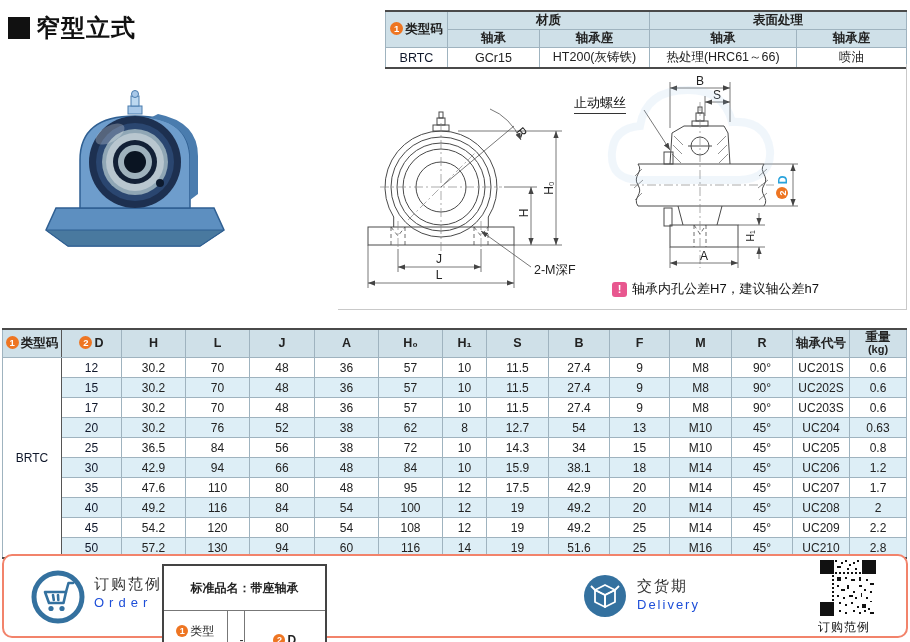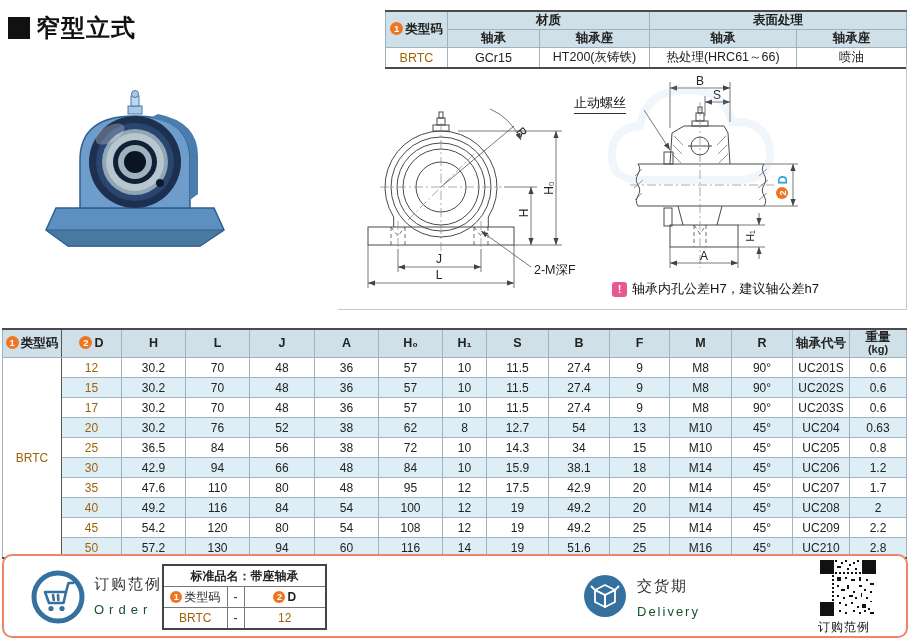--- a/index.html
+++ b/index.html
@@ -7,21 +7,21 @@
         font-family:"Liberation Sans","DejaVu Sans",sans-serif;color:#222;}
   .abs{position:absolute;}
   
   .title-row{left:8px;top:12px;display:flex;align-items:center;gap:6px;}
   .title-sq{width:22px;height:22px;background:#111;}
   .title-txt{font-size:24px;font-weight:bold;color:#111;letter-spacing:1px;}
   
   .circ{display:inline-block;width:13px;height:13px;border-radius:50%;background:#ee7522;color:#fff;
         font-size:9.5px;font-weight:bold;line-height:13px;text-align:center;vertical-align:1px;margin-right:2px;}
   .circ.sm{width:12px;height:12px;font-size:9px;line-height:12px;}
-  .cyan{color:#a16207;}
+  .cyan{color:#0f172a;}
   
   .spec-table{border-collapse:collapse;table-layout:fixed;width:521px;font-size:12.5px;text-align:center;
               border-top:2.5px solid #4a4a4a;border-bottom:2.5px solid #4a4a4a;}
   .spec-table th,.spec-table td{border:1px solid #9fb3bf;padding:0;height:17px;}
   .spec-table th{background:#cfe0e8;font-weight:bold;}
   .spec-table td{height:19px;background:#fff;}
   
   .draw-frame{left:338px;top:64px;width:568px;height:245px;border-right:1px solid #c9c9c9;border-bottom:1px solid #c9c9c9;}
   .setscrew-label{left:574px;top:94px;font-size:13px;color:#111;border-bottom:1px solid #333;padding-bottom:1px;}
   .note-row{left:612px;top:280px;display:flex;align-items:center;gap:5px;font-size:13px;color:#111;}
@@ -33,23 +33,23 @@
   .main-table th,.main-table td{border:1px solid #9fb3bf;padding:0;}
   .main-table th{background:#cfe0e8;height:27px;font-size:12.5px;font-weight:bold;line-height:1.05;}
   .main-table td{height:19px;}
   .main-table tr.alt td{background:#ddeef6;}
   .main-table .tc{border-right:1.6px solid #555;background:#fff !important;}
   .main-table th.tc-h{border-right:1.6px solid #555;}
   .unit{font-weight:bold;font-size:11px;}
   
   .footer{left:2px;top:554px;width:906px;height:84px;border:2px solid #f2836b;border-radius:10px;box-sizing:border-box;background:#fff;}
   .ord-cn{font-size:15px;color:#333;letter-spacing:2px;}
-  .ord-en{font-size:13px;color:#14532d;letter-spacing:5px;margin-top:8px;}
+  .ord-en{font-size:13px;color:#1d4ed8;letter-spacing:5px;margin-top:1px;}
   .order-table{border-collapse:collapse;table-layout:fixed;width:163px;font-size:12px;text-align:center;border:2px solid #444;}
-  .order-table td{border:1px solid #777;height:20px;padding:0;background:#fff;margin-top:28px;}
+  .order-table td{border:1px solid #777;height:20px;padding:12px;background:#fff;margin-top:28px;}
   .order-table .tt{font-weight:bold;}
   .badge{border:1.5px solid #555;border-radius:8px;background:#fbf0a2;font-size:18px;color:#111;
          padding:3px 14px;display:inline-block;}
   .qr-cap{font-size:12px;color:#111;letter-spacing:1px;}
   
   .wm{left:140px;top:270px;font-size:160px;font-weight:bold;color:#7fb4e0;opacity:.10;letter-spacing:10px;
       pointer-events:none;white-space:nowrap;}
   .wm2{left:600px;top:60px;opacity:.14;pointer-events:none;}
   svg text{font-family:"Liberation Sans","DejaVu Sans",sans-serif;}
 </style>

